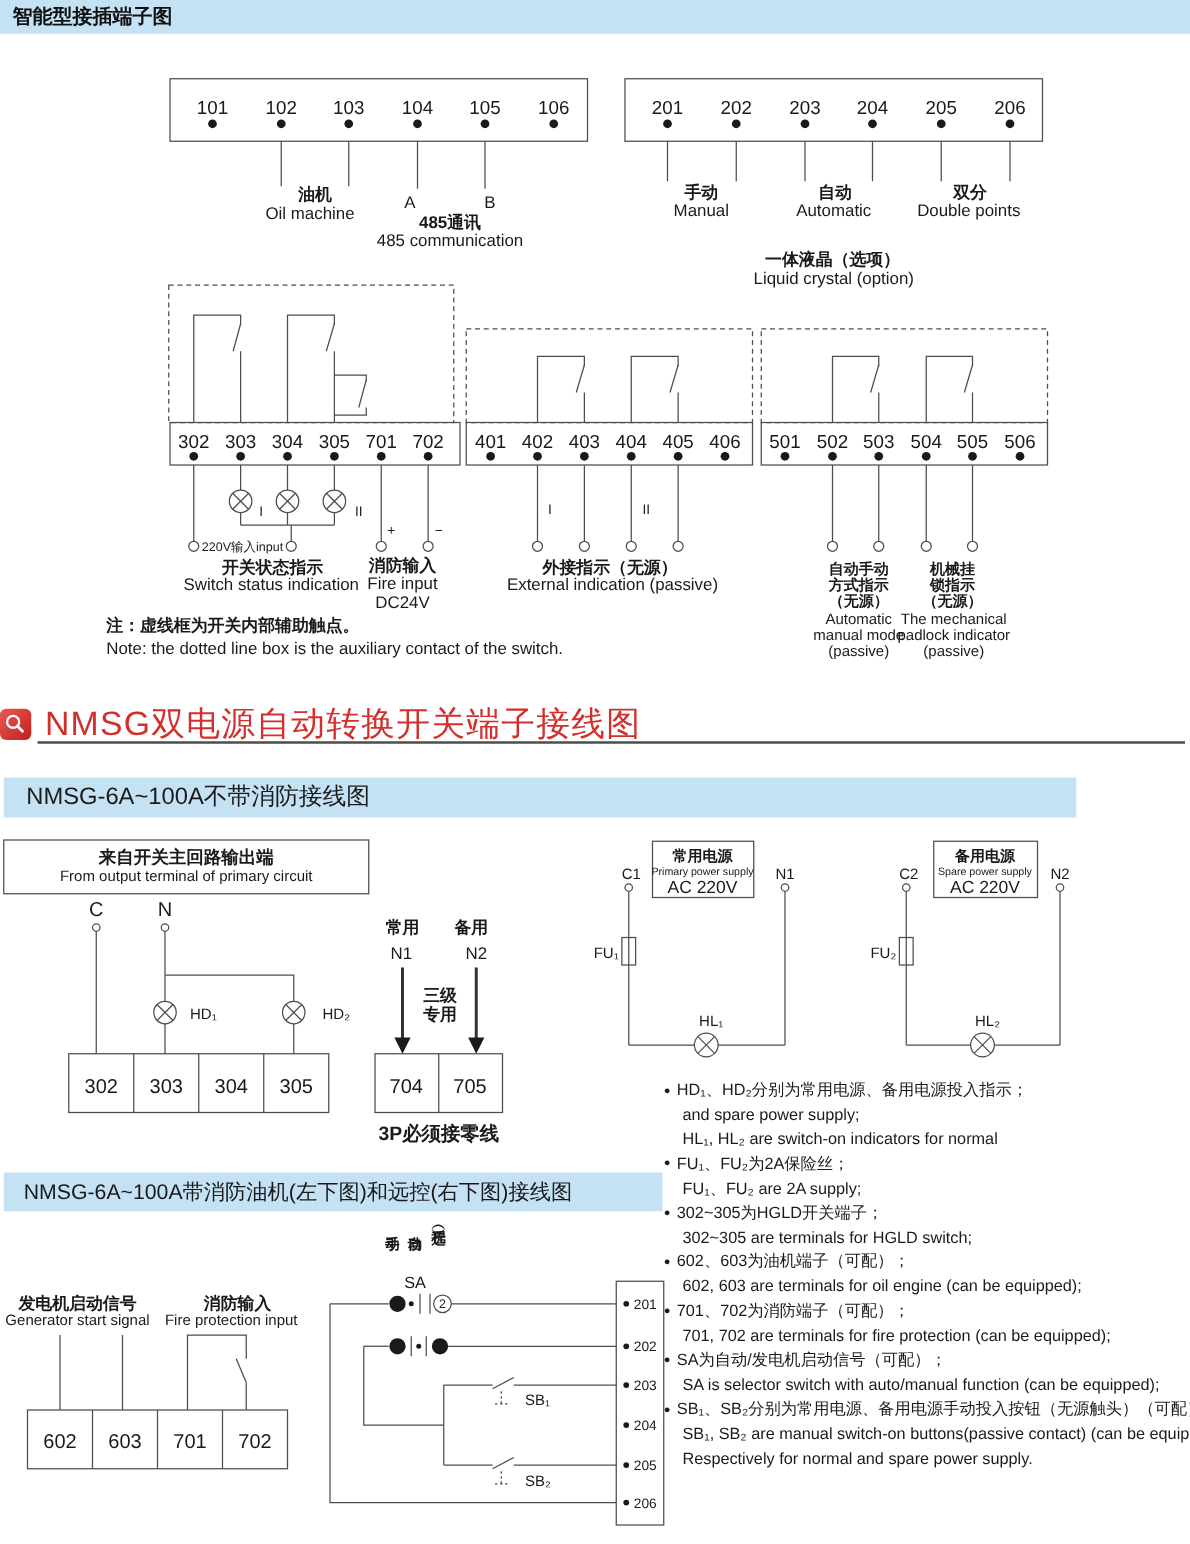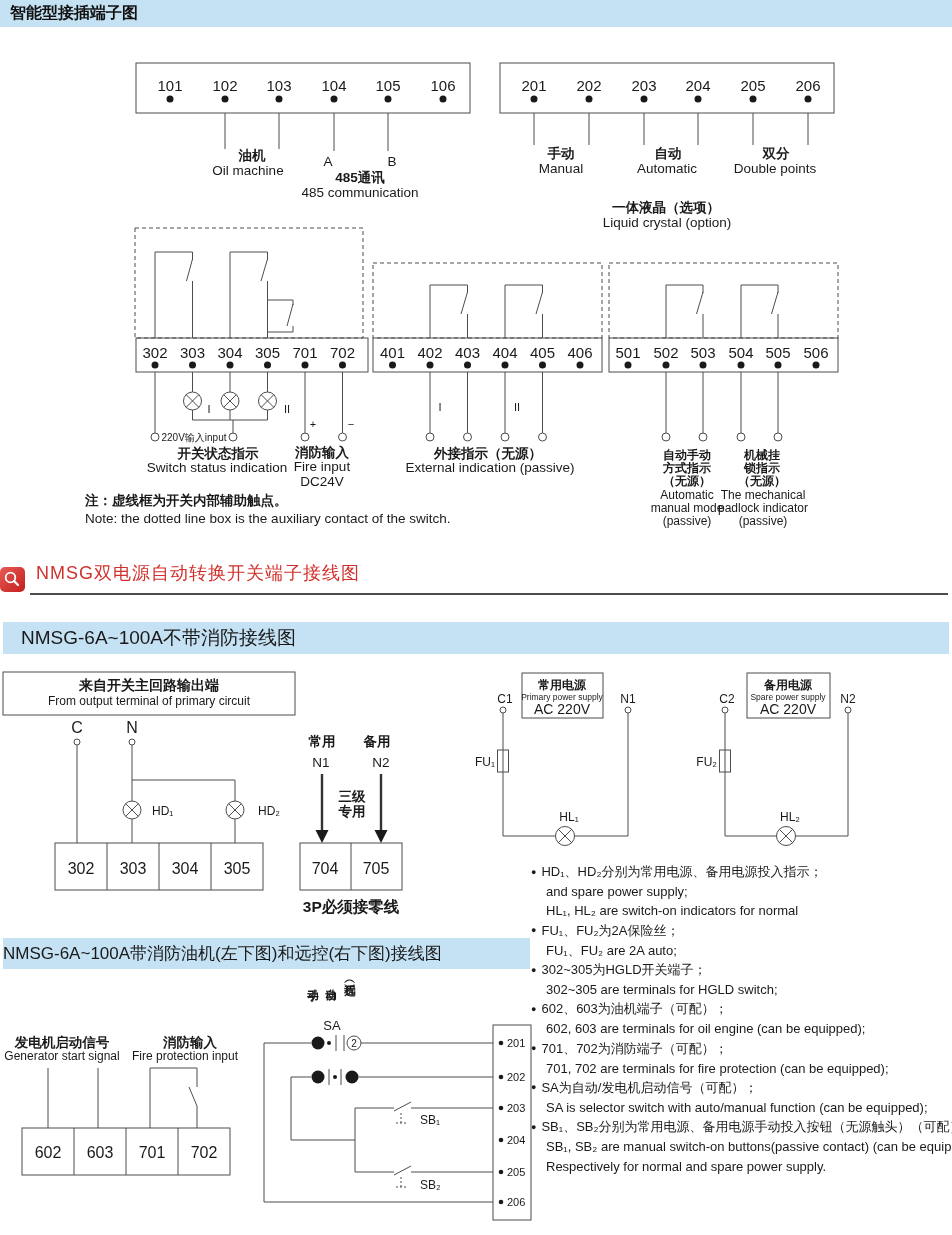--- a/index.html
+++ b/index.html
@@ -25,26 +25,26 @@
   svg .ln2{stroke:#333;fill:none;stroke-width:2.4;}
   svg .dsh{stroke:#4d4d4d;fill:none;stroke-width:1;stroke-dasharray:4,3;}
   svg .dsh2{stroke:#4d4d4d;fill:none;stroke-width:1;stroke-dasharray:2,2;}
   svg .dot{fill:#1a1a1a;stroke:none;}
   svg .bigdot{fill:#1a1a1a;stroke:none;}
   svg .oc{fill:#fff;stroke:#4d4d4d;stroke-width:1;}
   svg .arr{fill:#1a1a1a;stroke:none;}
   svg .vert{writing-mode:vertical-rl;font-size:11.5px;}
   
   .sec-icon{left:0;top:567px;width:25px;height:25px;border-radius:5px;background:linear-gradient(135deg,#e85a55,#c21f1e);}
-  .sec-title{left:36px;top:561px;font-size:18px;color:#d2302c;letter-spacing:1px;}
+  .sec-title{left:36px;top:561px;font-size:27px;color:#d2302c;letter-spacing:1px;}
   .sec-rule{left:30px;top:593px;width:918px;height:2px;background:#4d4d4d;}
   
   .banner{background:#c5e2f4;color:#1a1a1a;}
-  .banner1{left:3px;top:622px;width:946px;height:32px;line-height:32px;font-size:19px;padding-left:18px;box-sizing:border-box;}
-  .banner2{left:3px;top:938px;width:527px;height:31px;line-height:31px;font-size:17px;box-sizing:border-box;}
+  .banner1{left:3px;top:622px;width:858px;height:32px;line-height:32px;font-size:19px;padding-left:18px;box-sizing:border-box;}
+  .banner2{left:3px;top:938px;width:527px;height:31px;line-height:31px;font-size:17px;padding-left:16px;box-sizing:border-box;}
   
   .notes{left:531px;top:862px;width:421px;font-size:13px;white-space:nowrap;}
   .note-zh{line-height:19.4px;}
   .note-en{line-height:19.4px;padding-left:15px;}
   .bullet{font-size:9px;margin-right:5px;vertical-align:1.5px;}
 </style>
 </head>
 <body>
 
 <div class="abs band"></div>
@@ -368,21 +368,21 @@
 </svg>
 
 <div class="abs notes">
   <div>
     <div class="note-zh"><span class="bullet">●</span><span>HD₁、HD₂分别为常用电源、备用电源投入指示；</span></div>
     <div class="note-en">and spare power supply;</div>
     <div class="note-en">HL₁, HL₂ are switch-on indicators for normal</div>
   </div>
   <div>
     <div class="note-zh"><span class="bullet">●</span><span>FU₁、FU₂为2A保险丝；</span></div>
-    <div class="note-en">FU₁、FU₂ are 2A auto;</div>
+    <div class="note-en">FU₁、FU₂ are 2A supply;</div>
   </div>
   <div>
     <div class="note-zh"><span class="bullet">●</span><span>302~305为HGLD开关端子；</span></div>
     <div class="note-en">302~305 are terminals for HGLD switch;</div>
   </div>
   <div>
     <div class="note-zh"><span class="bullet">●</span><span>602、603为油机端子（可配）；</span></div>
     <div class="note-en">602, 603 are terminals for oil engine (can be equipped);</div>
   </div>
   <div>

